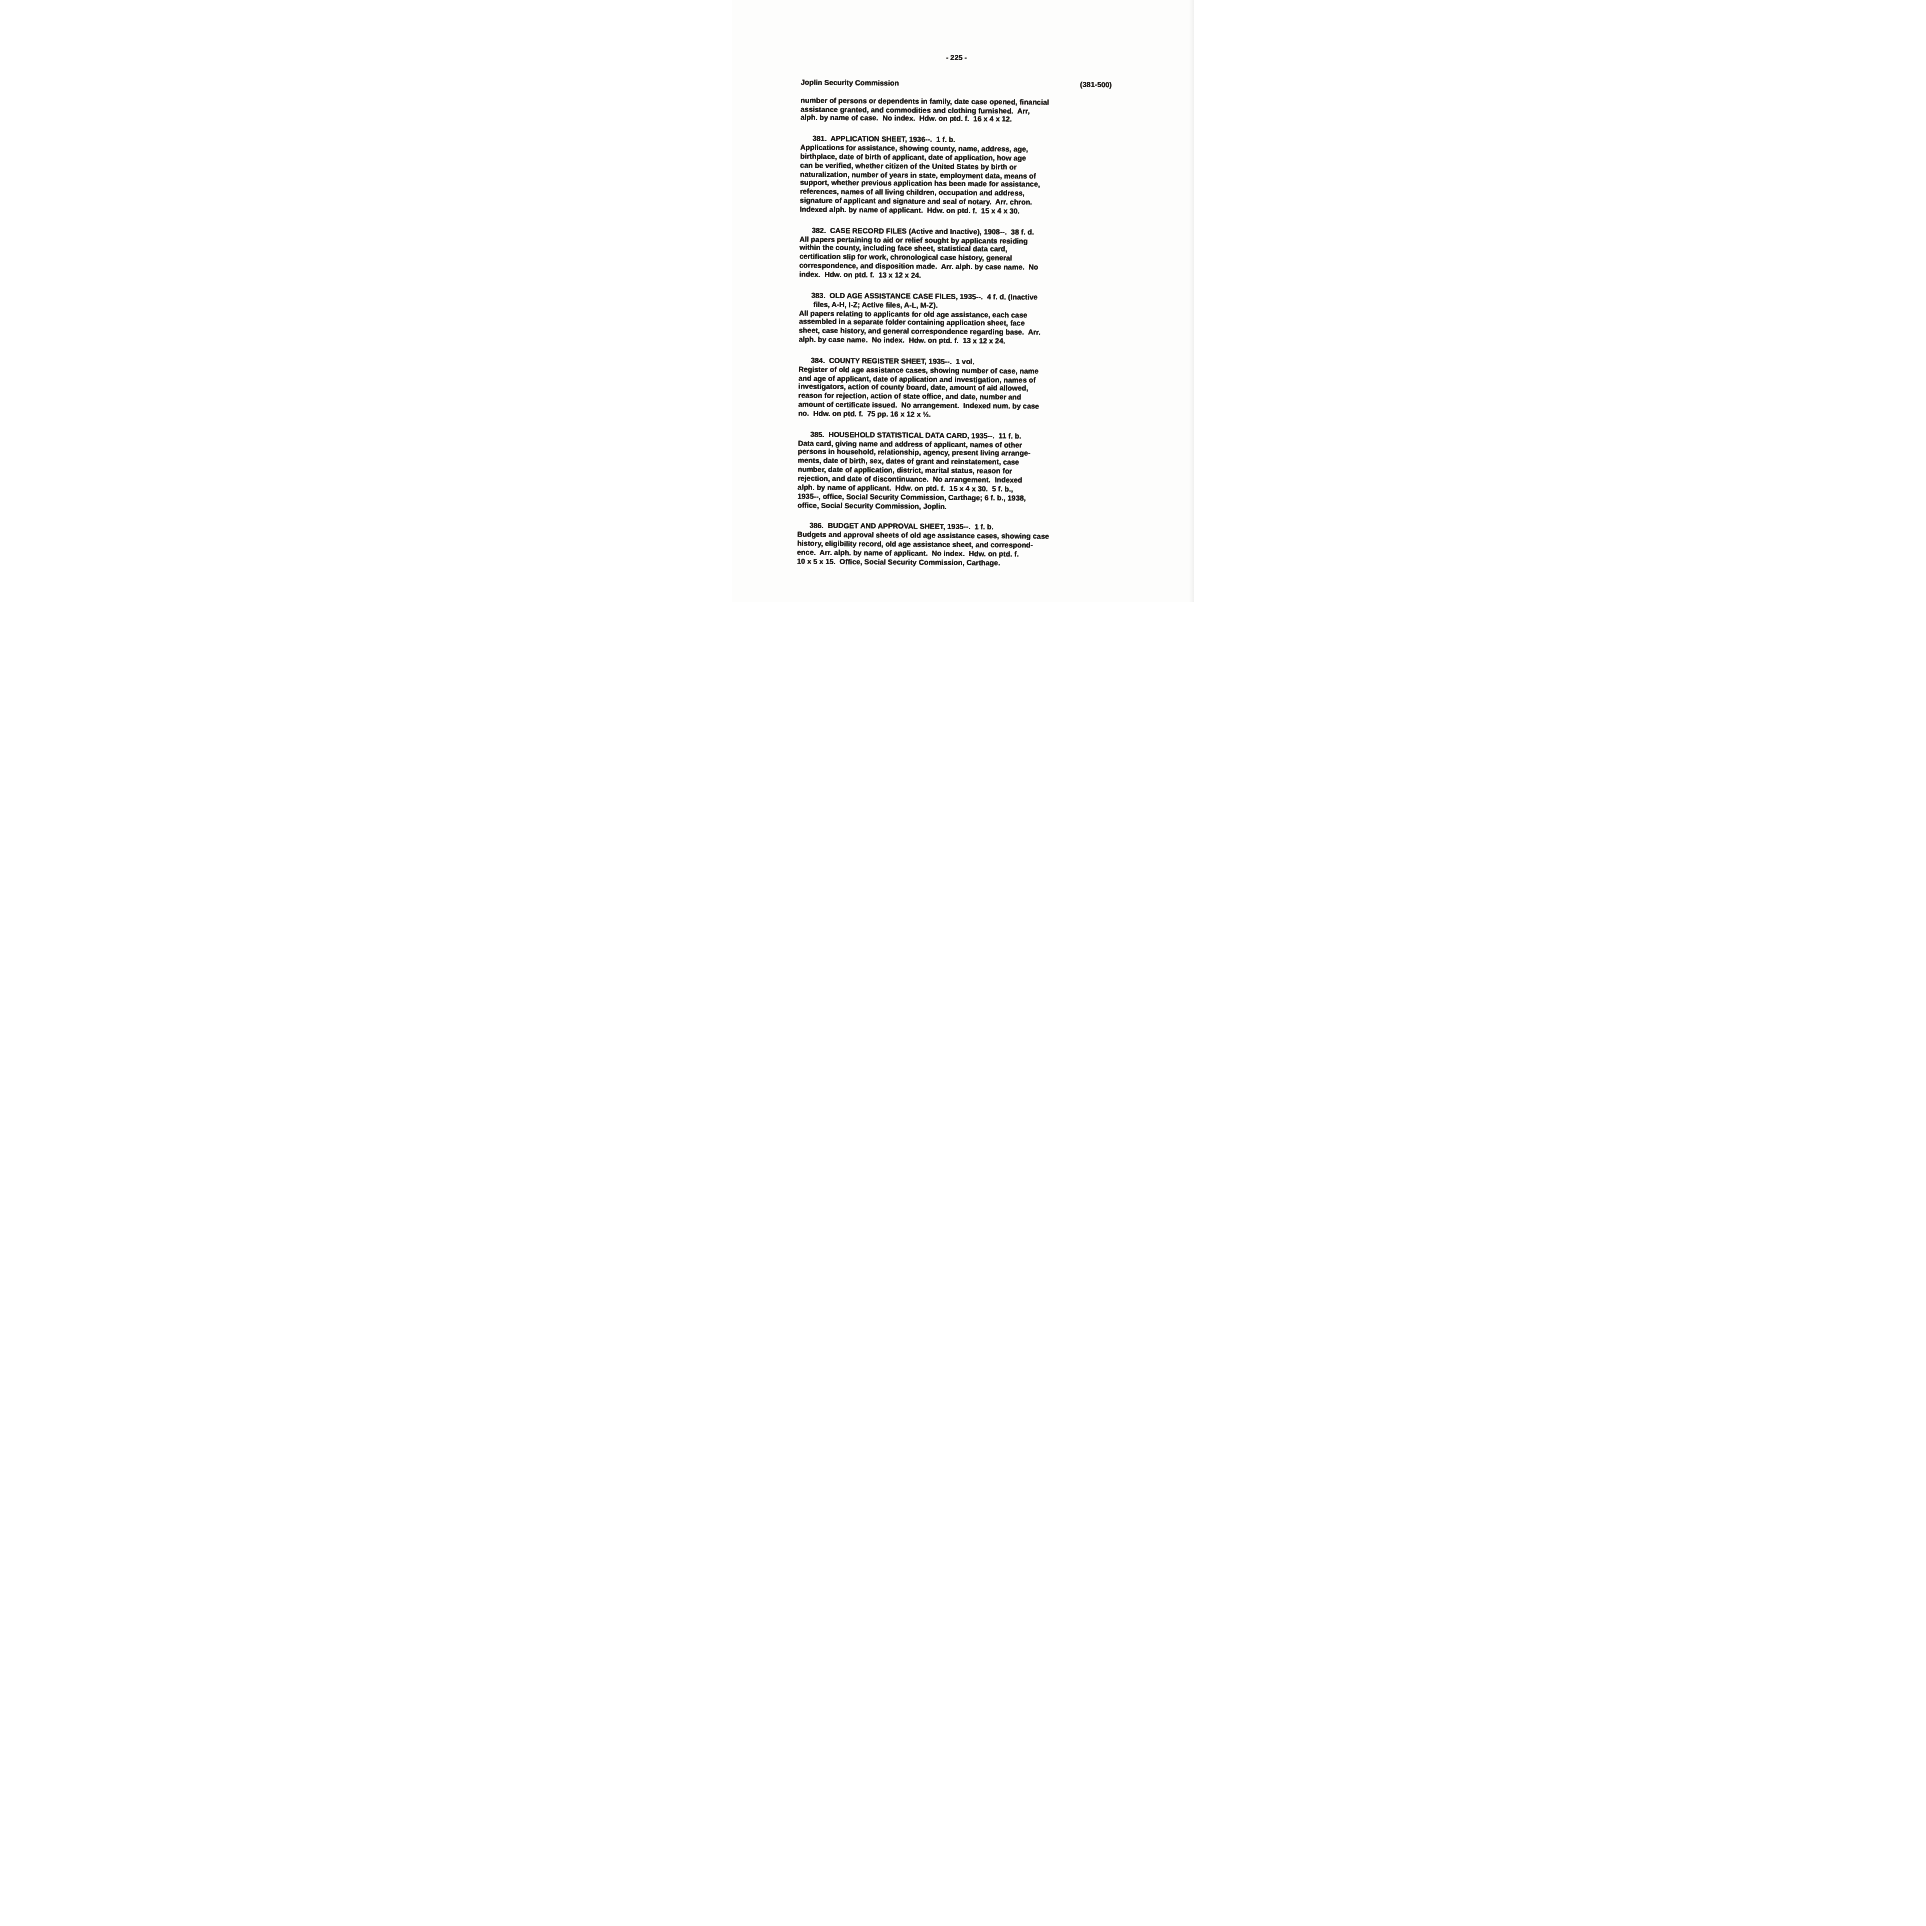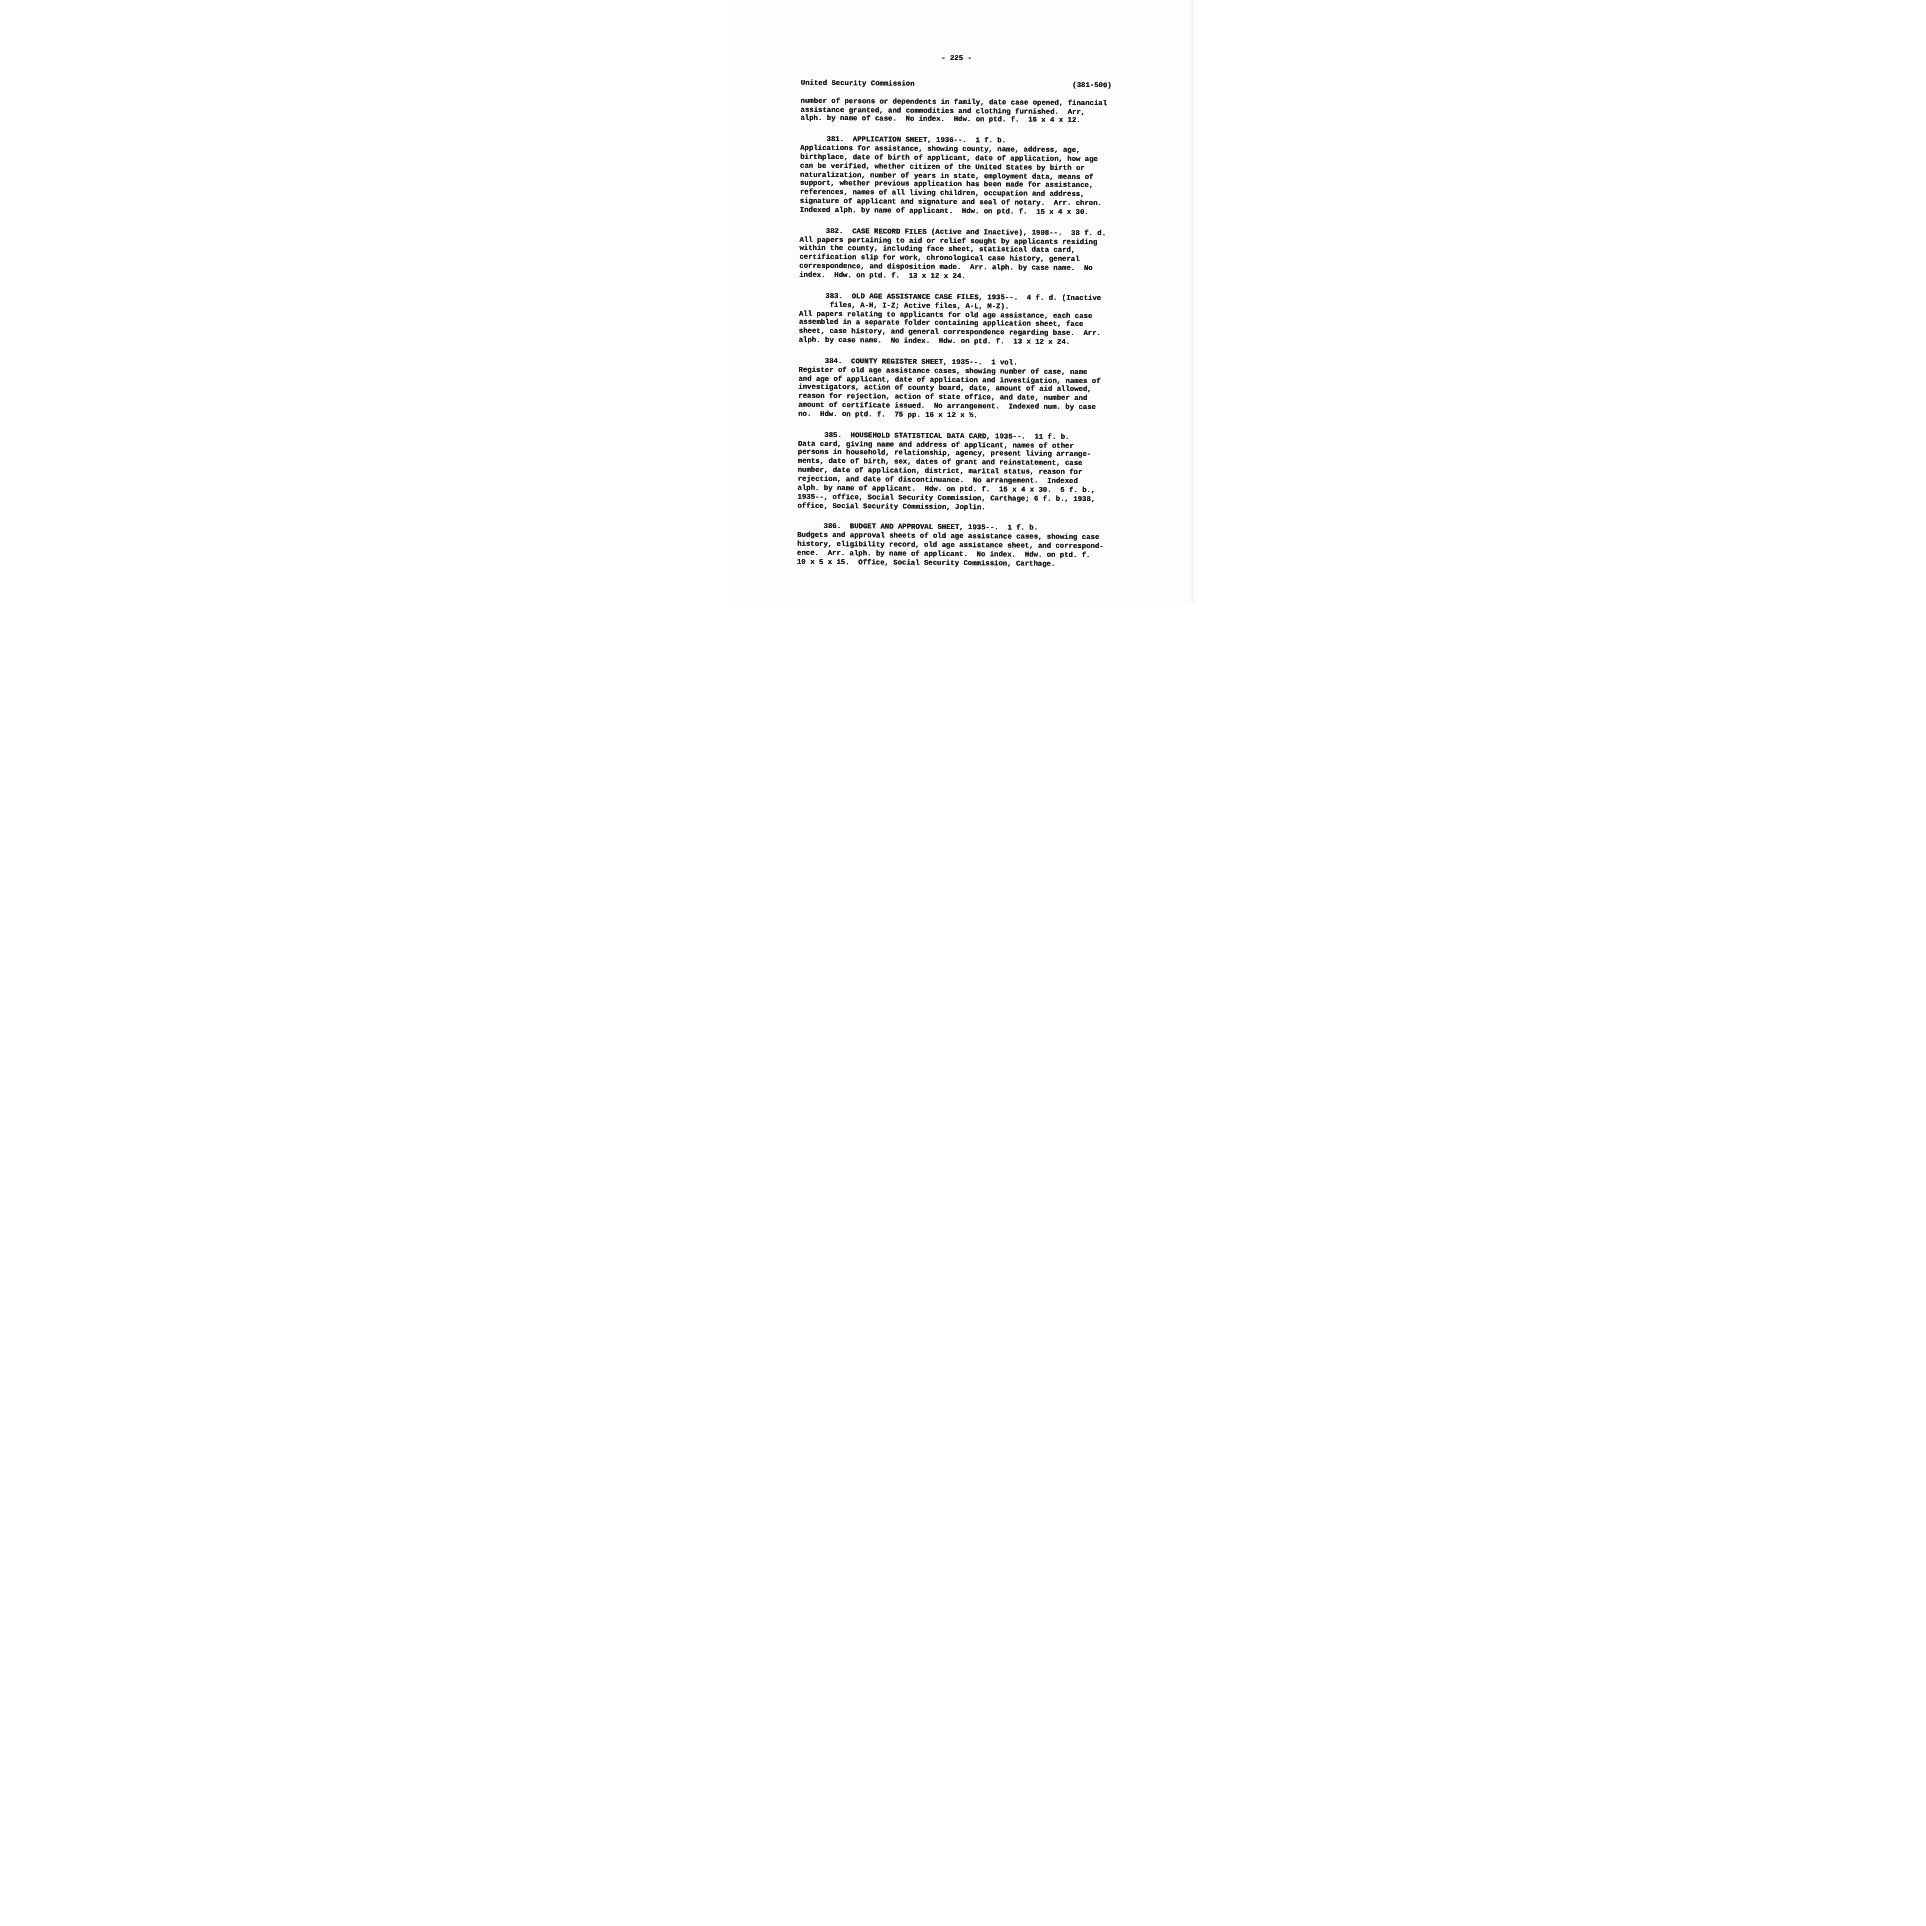--- a/index.html
+++ b/index.html
@@ -7,21 +7,21 @@
     padding: 0;
     background: #ffffff;
   }
   .page {
     position: relative;
     width: 462px;
     height: 602px;
     margin: 0 auto;
     background: #fdfdfc;
     overflow: hidden;
-    font-family: Liberation Mono, monospace;
+    font-family: Liberation Sans, sans-serif;
     font-size: 7.3px;
     line-height: 8.9px;
     font-weight: 700;
     color: #181512;
   }
   
   .page::after {
     content: "";
     position: absolute;
     top: 0; right: 0; bottom: 0;
@@ -61,21 +61,21 @@
 </style>
 </head>
 <body>
 
 <div class="page">
   <div class="content">
 
     <div class="pagenum line">- 225 -</div>
 
     <div class="header-row">
-      <span class="line">United Security Commission</span>
+      <span class="line">Joplin Security Commission</span>
       <span class="line">(381-500)</span>
     </div>
 
     <div class="intro" id="intro">
         <div class="line">number of persons or dependents in family, date case opened, financial</div>
         <div class="line">assistance granted, and commodities and clothing furnished.  Arr,</div>
         <div class="line">alph. by name of case.  No index.  Hdw. on ptd. f.  16 x 4 x 12.</div>
       </div>
 
     <div id="entries">

